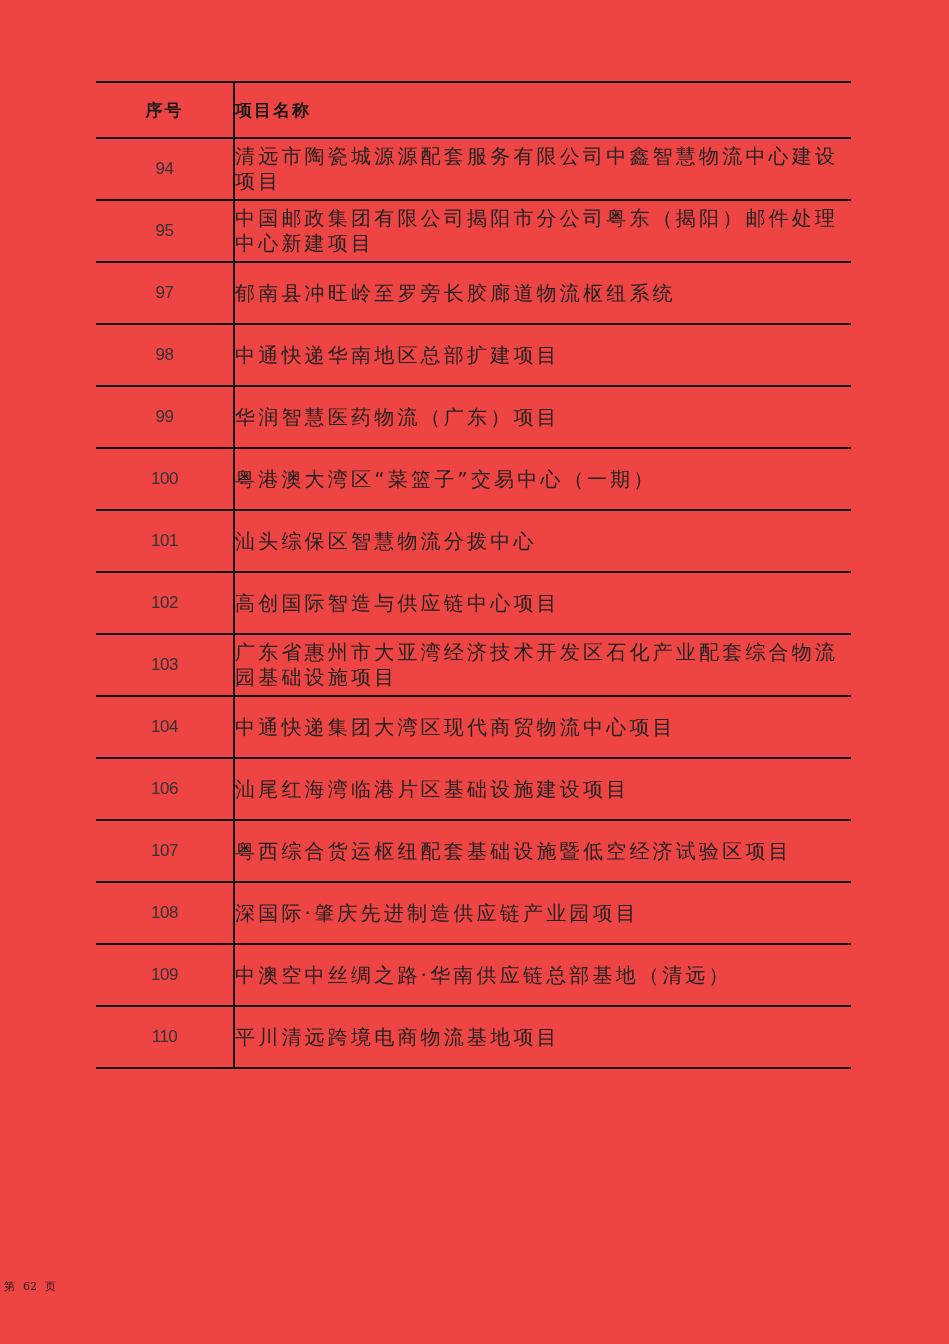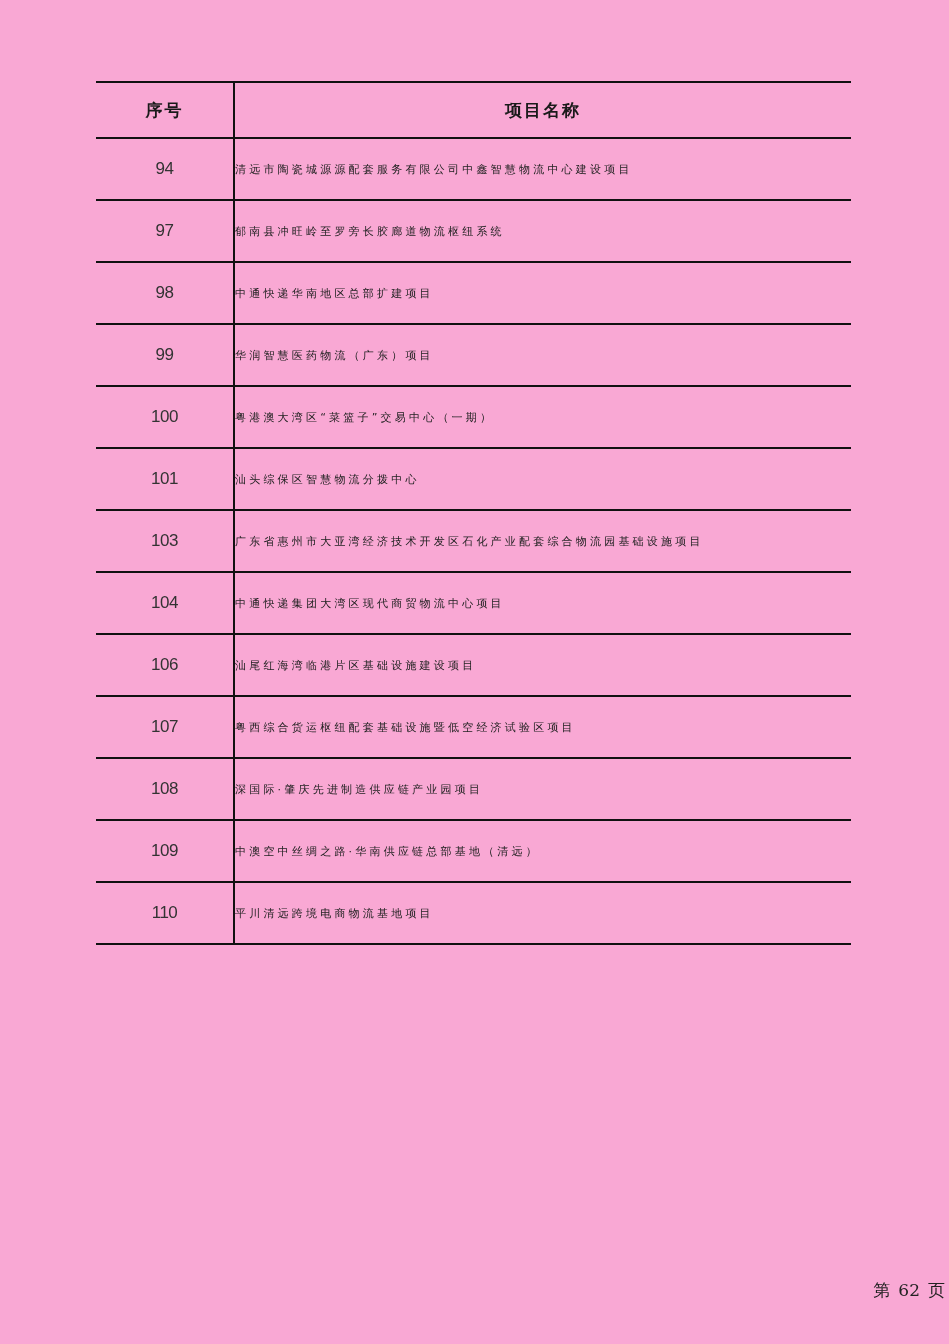--- a/index.html
+++ b/index.html
@@ -1,70 +1,78 @@
 <!DOCTYPE html>
 <html><head>
 <meta charset="utf-8">
 <style>
   html, body { margin: 0; padding: 0; background: #ffffff; }
   body { width: 949px; height: 1344px; position: relative; overflow: hidden;
          font-family: "DejaVu Sans", "Liberation Sans", sans-serif; color: #1a1a1a; }
-  .page { position: absolute; left: 0; top: 0; width: 949px; height: 1344px; background: #f9a8d4; }
+  .page { position: absolute; left: 0; top: 0; width: 949px; height: 1344px; background: #ef4444; }
   table.proj { position: absolute; left: 96px; top: 81px; width: 755px;
                border-collapse: collapse; table-layout: fixed; }
   table.proj td, table.proj th { padding: 0; vertical-align: middle; }
   table.proj tr { border-top: 2px solid #111; }
   table.proj tr:last-child { border-bottom: 2px solid #111; }
   th.col-no, td.col-no { width: 137px; border-right: 2px solid #111; text-align: center; }
-  th.col-name { text-align: center; }
+  th.col-name { text-align: left; }
   thead tr { height: 56px; }
   thead th { font-size: 17px; font-weight: bold; letter-spacing: 2px; }
   tbody tr { height: 62px; }
   td.col-no { font-family: "Liberation Sans", sans-serif; font-size: 17px; color: #333; letter-spacing: -0.5px; }
-  td.col-name { font-size: 11px; letter-spacing: 3.2px; line-height: 25px; padding: 4px 12px 4px 6px;
+  td.col-name { font-size: 20px; letter-spacing: 3.2px; line-height: 25px; padding: 4px 12px 4px 6px;
                 color: #222; word-break: break-all; }
-  .footer { position: absolute; top: 1279px; left: 0; width: 949px; text-align: right;
-            font-family: "DejaVu Serif", "Liberation Serif", serif; font-size: 17px; color: #222; }
+  .footer { position: absolute; top: 1279px; left: 0; width: 949px; text-align: left;
+            font-family: "DejaVu Serif", "Liberation Serif", serif; font-size: 11px; color: #222; }
   .footer span { margin: 0 4px; }
 </style>
 </head>
 <body>
 
 <div class="page">
   <table class="proj">
     <thead>
       <tr>
         <th class="col-no">序号</th>
         <th class="col-name">项目名称</th>
       </tr>
     </thead>
     <tbody id="rows">
         <tr>
           <td class="col-no">94</td>
           <td class="col-name">清远市陶瓷城源源配套服务有限公司中鑫智慧物流中心建设项目</td>
+        </tr>
+        <tr>
+          <td class="col-no">95</td>
+          <td class="col-name">中国邮政集团有限公司揭阳市分公司粤东（揭阳）邮件处理中心新建项目</td>
         </tr>
         <tr>
           <td class="col-no">97</td>
           <td class="col-name">郁南县冲旺岭至罗旁长胶廊道物流枢纽系统</td>
         </tr>
         <tr>
           <td class="col-no">98</td>
           <td class="col-name">中通快递华南地区总部扩建项目</td>
         </tr>
         <tr>
           <td class="col-no">99</td>
           <td class="col-name">华润智慧医药物流（广东）项目</td>
         </tr>
         <tr>
           <td class="col-no">100</td>
           <td class="col-name">粤港澳大湾区“菜篮子”交易中心（一期）</td>
         </tr>
         <tr>
           <td class="col-no">101</td>
           <td class="col-name">汕头综保区智慧物流分拨中心</td>
+        </tr>
+        <tr>
+          <td class="col-no">102</td>
+          <td class="col-name">高创国际智造与供应链中心项目</td>
         </tr>
         <tr>
           <td class="col-no">103</td>
           <td class="col-name">广东省惠州市大亚湾经济技术开发区石化产业配套综合物流园基础设施项目</td>
         </tr>
         <tr>
           <td class="col-no">104</td>
           <td class="col-name">中通快递集团大湾区现代商贸物流中心项目</td>
         </tr>
         <tr>

